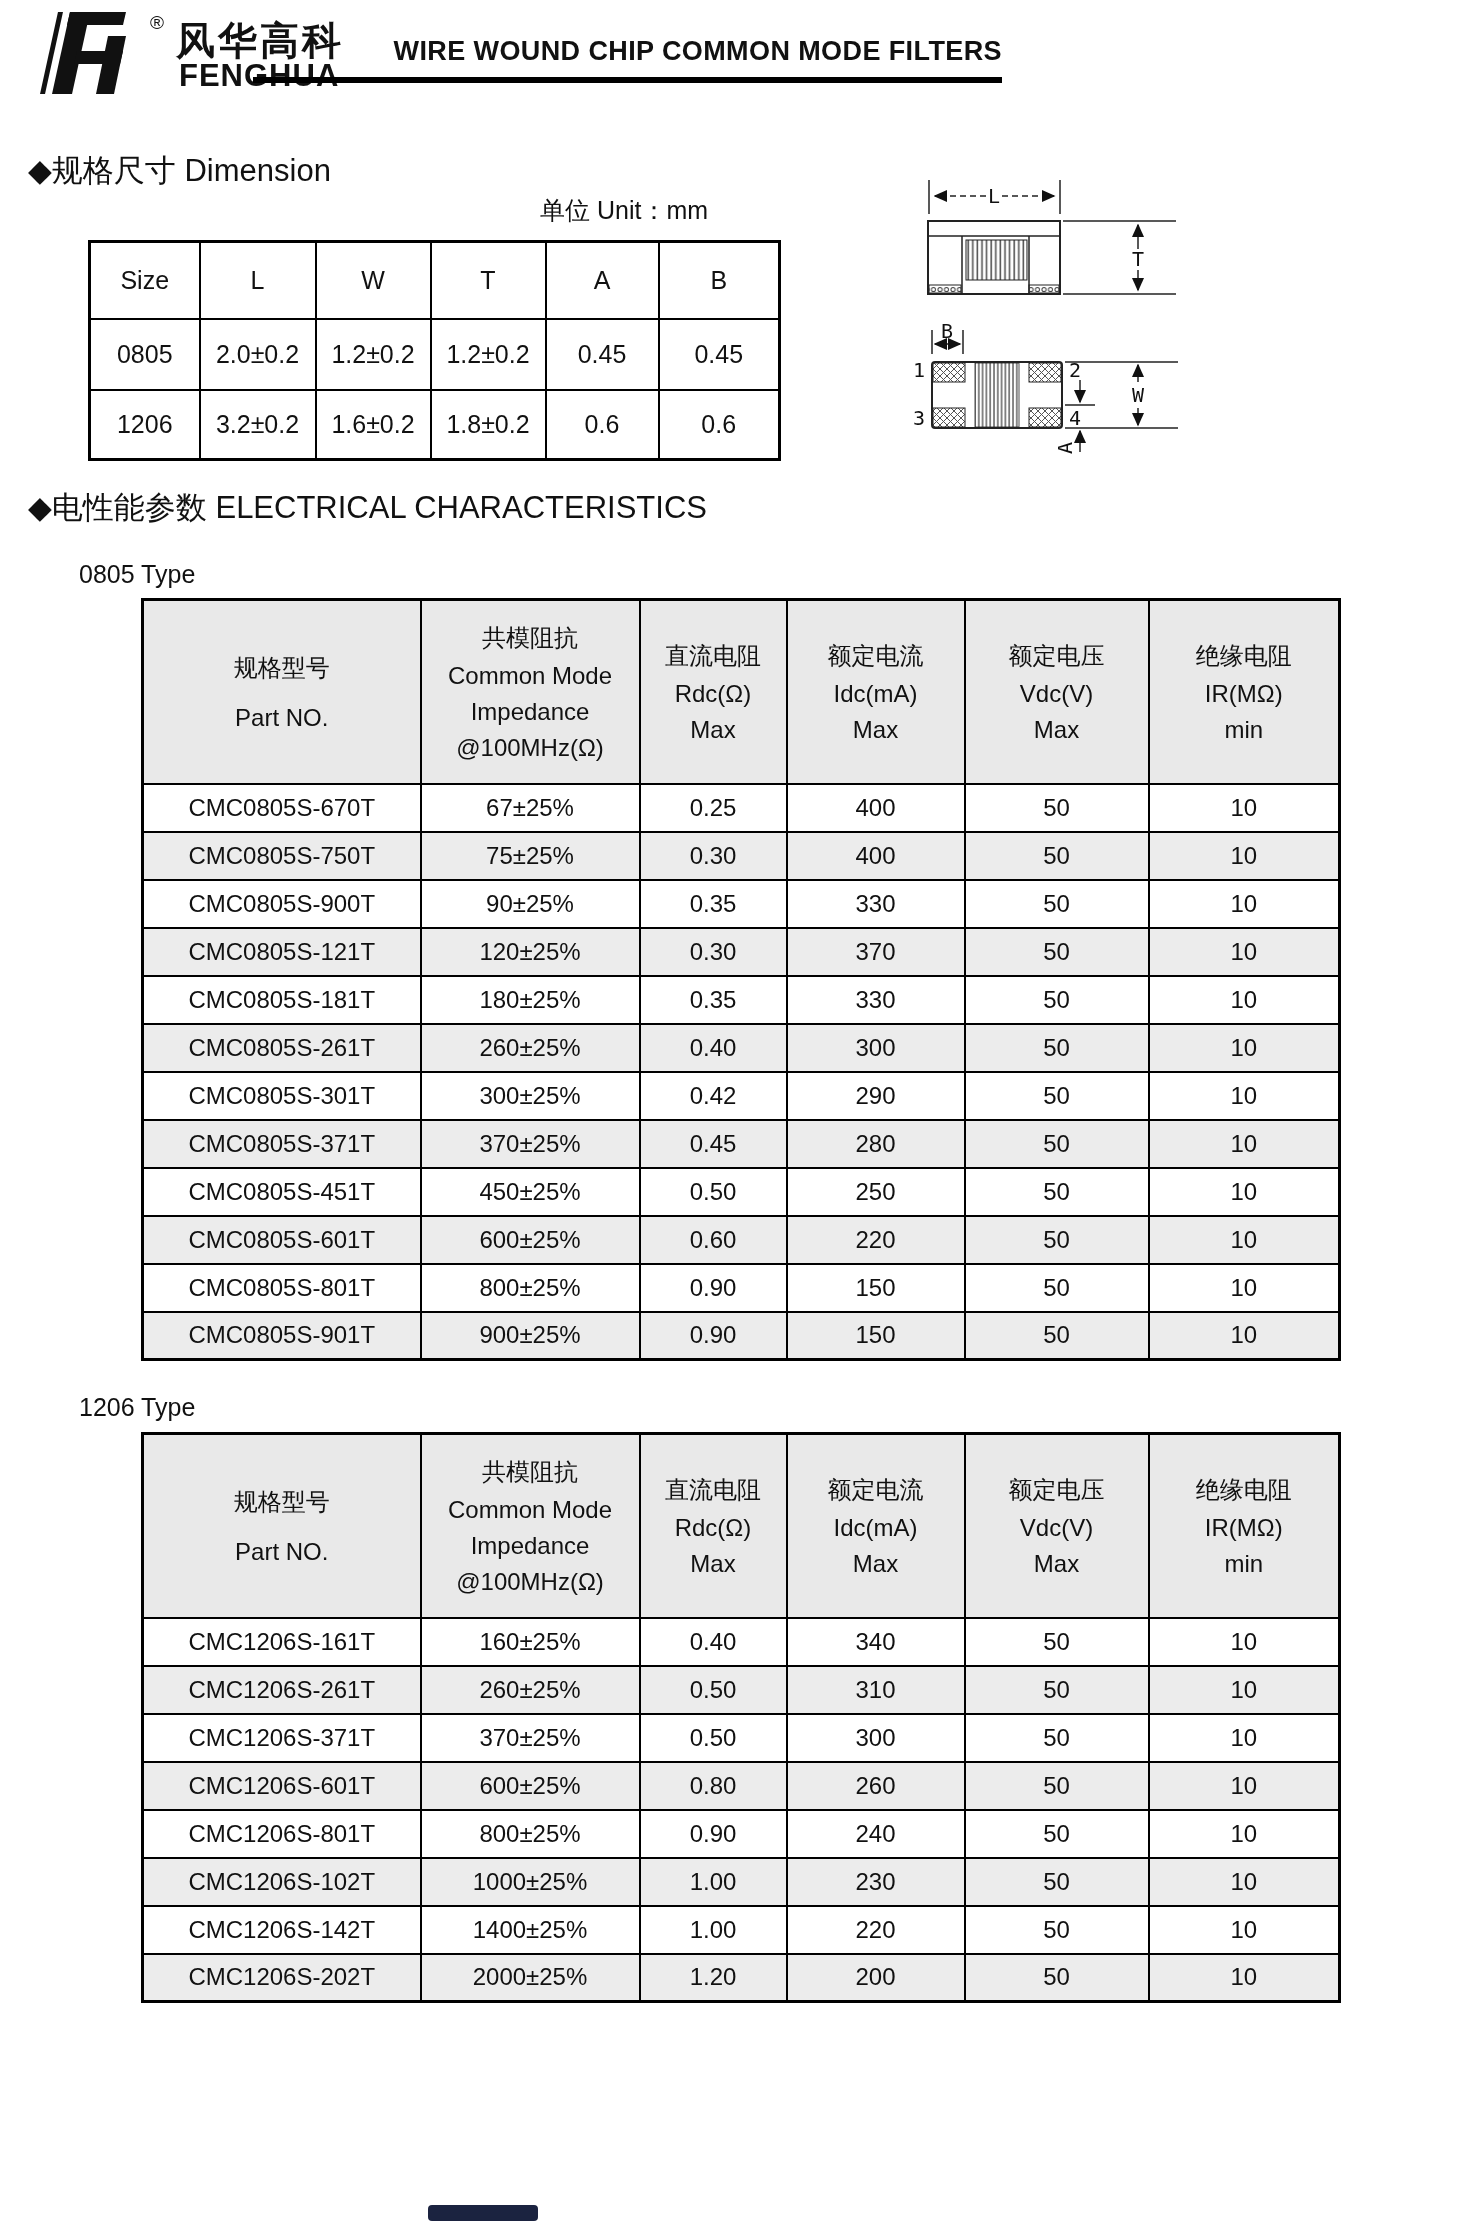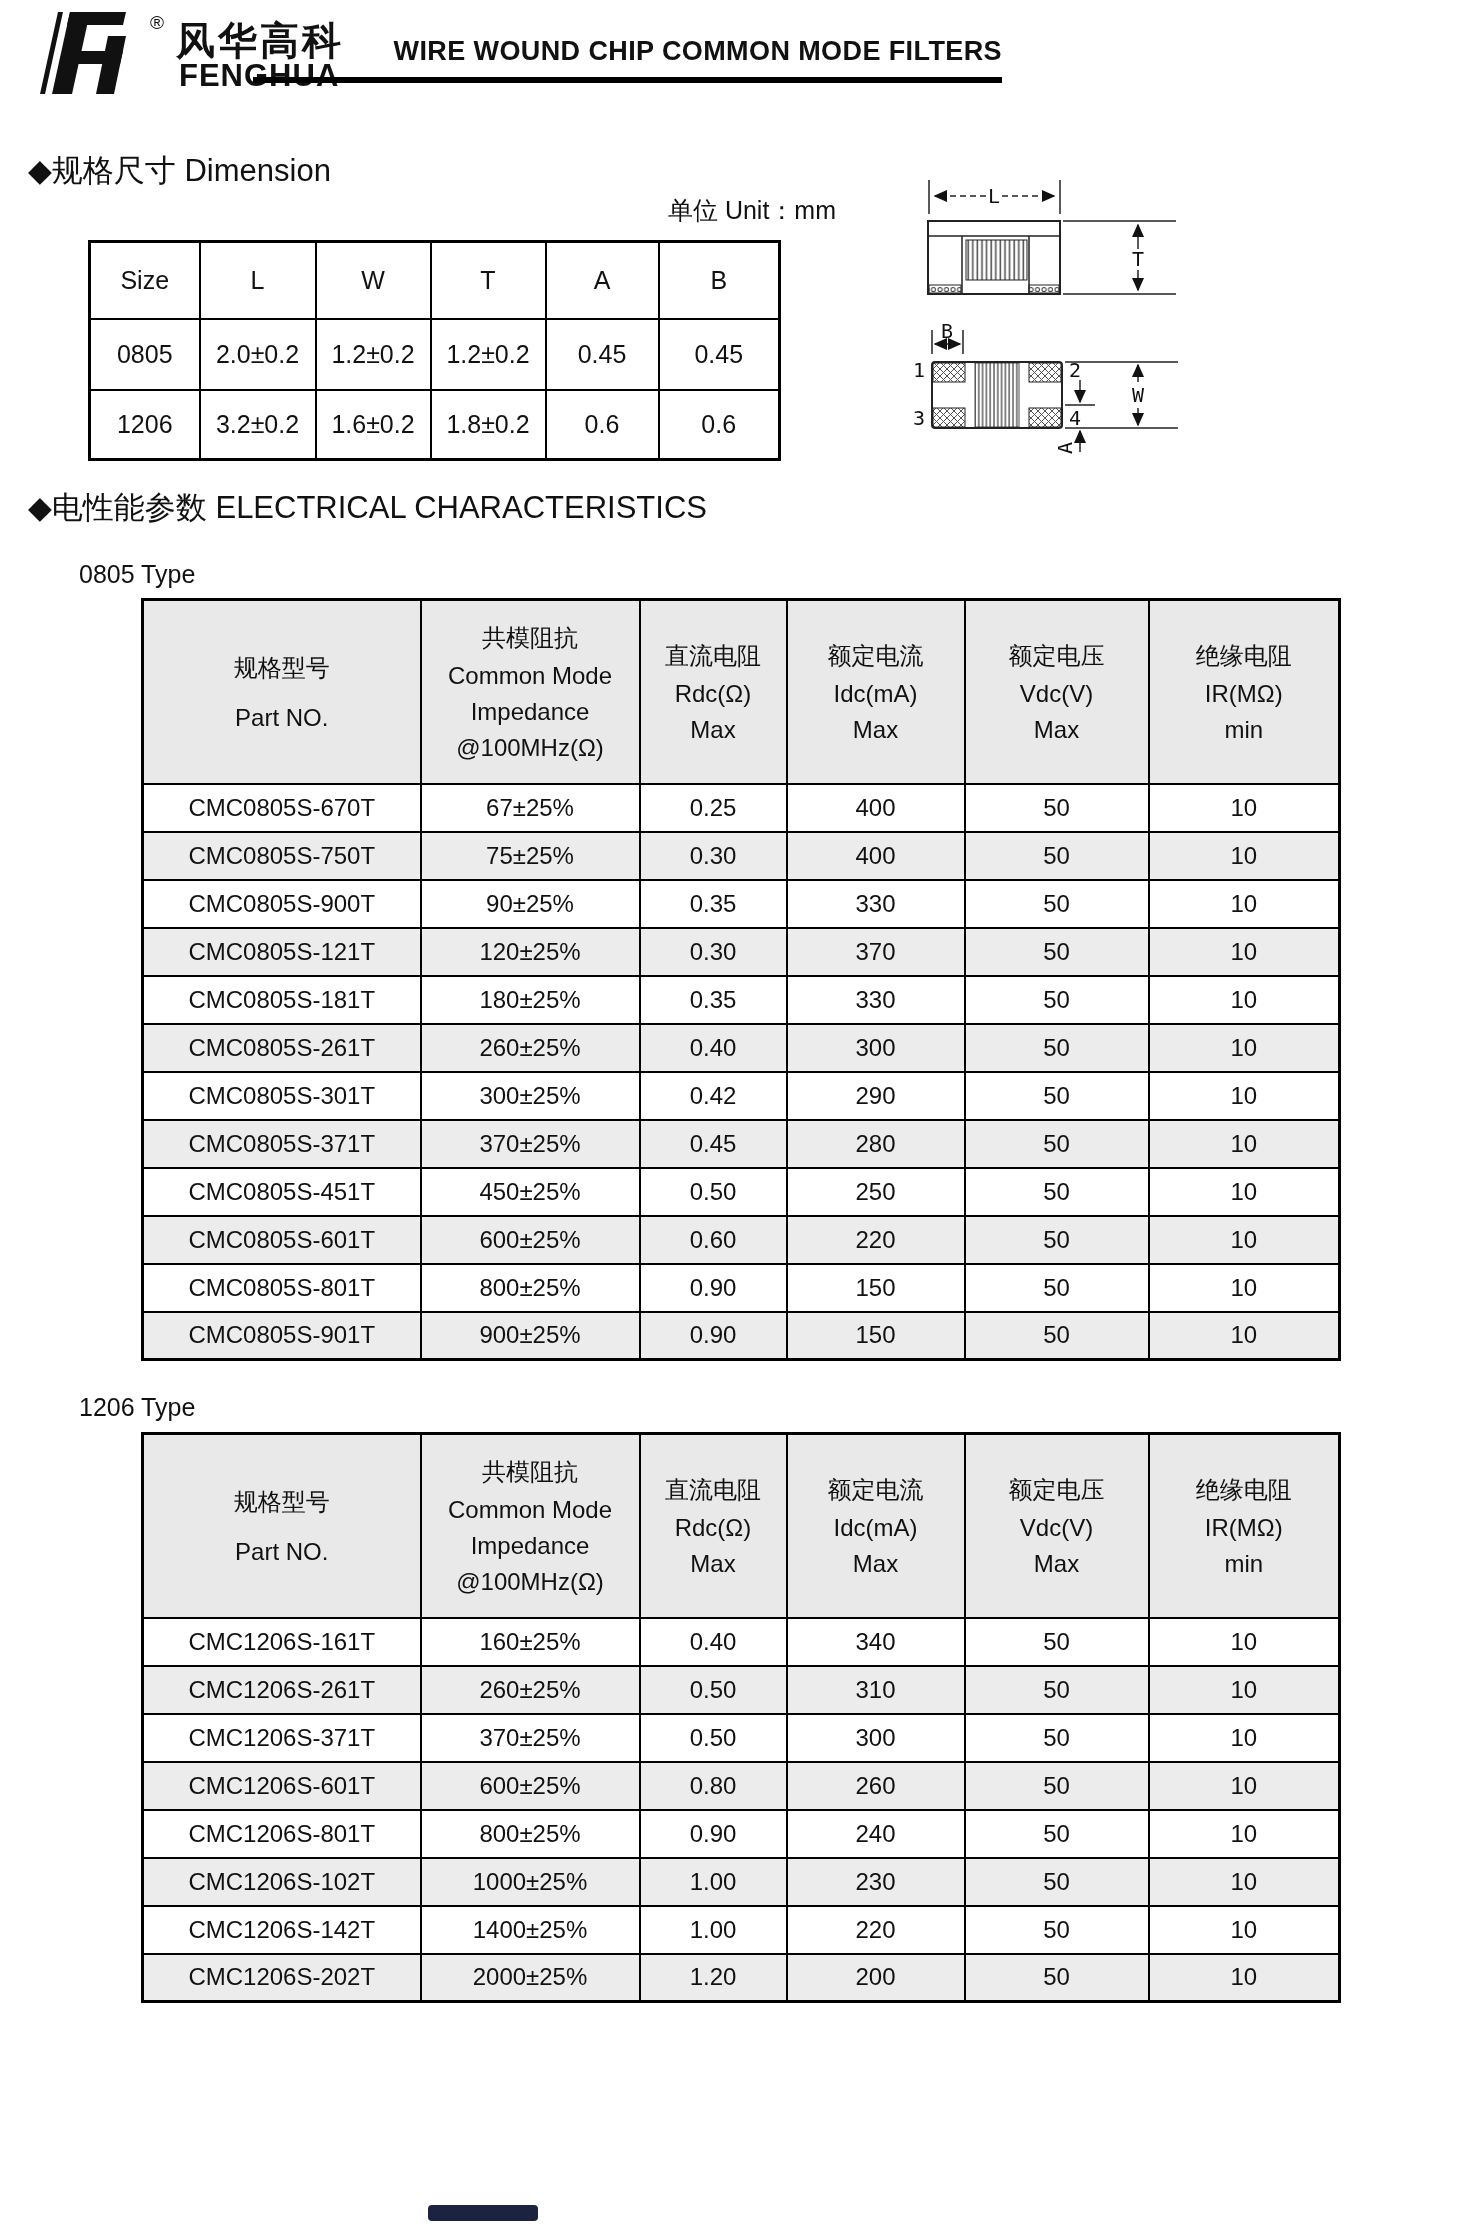--- a/index.html
+++ b/index.html
@@ -12,21 +12,21 @@
   .reg{left:150px;top:12px;font-size:19px}
   .logo-cn{left:176px;top:14px;font-size:39px;font-weight:bold;letter-spacing:3px}
   .logo-en{left:179px;top:58px;font-size:31px;font-weight:bold;letter-spacing:1px}
   .doc-title{right:470px;top:36px;font-size:27px;font-weight:bold;letter-spacing:.4px;white-space:nowrap}
   .header-rule{left:253px;top:77px;width:749px;height:6px;background:#000}
 
   
   .sec-heading{font-size:31px;white-space:nowrap}
   #dim-heading{left:28px;top:150px}
   #elec-heading{left:28px;top:487px}
-  #unit-note{left:540px;top:194px;width:296px;text-align:right;font-size:25px}
+  #unit-note{left:540px;top:194px;width:296px;font-size:25px}
   .type-label{left:79px;font-size:25px}
   #type-0805{top:560px}
   #type-1206{top:1393px}
 
   
   table{border-collapse:collapse;table-layout:fixed;position:absolute;border:3px solid #000}
   th,td{border:2px solid #000;text-align:center;vertical-align:middle;padding:0;font-weight:normal}
   .dim-table{left:88px;top:240px;width:690px;font-size:25px}
   .dim-table thead tr{height:77px}
   .dim-table tbody tr:nth-child(1){height:71px}

